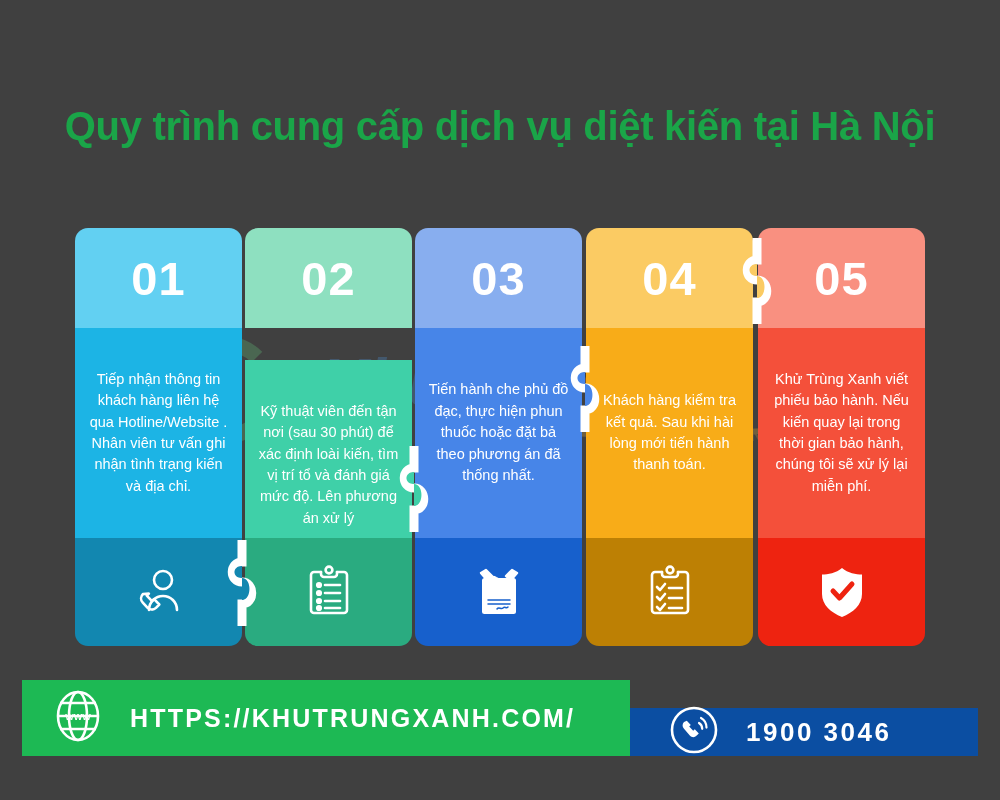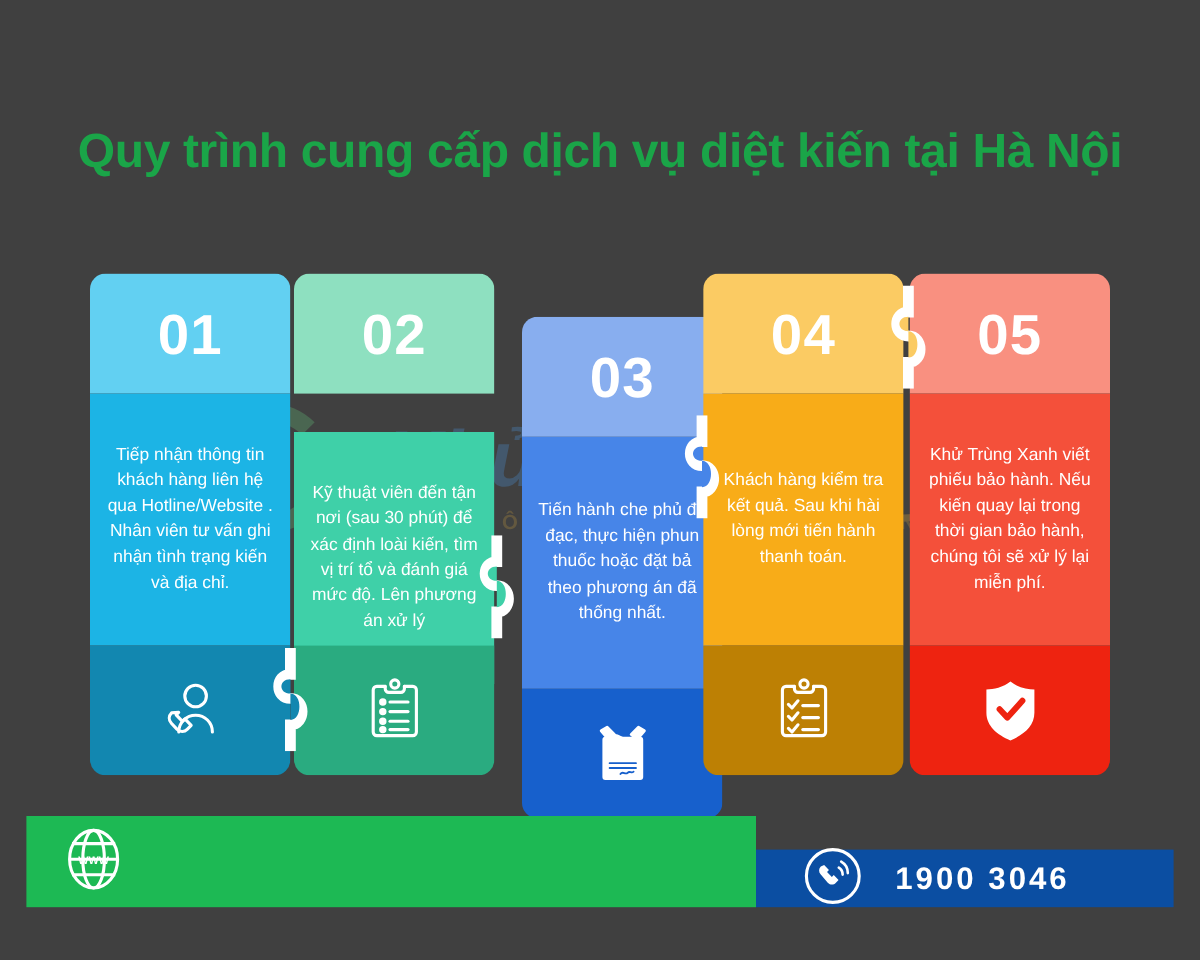--- a/index.html
+++ b/index.html
@@ -137,21 +137,21 @@
     top: 310px; left: 0; right: 0; bottom: 0;
     display: flex;
     align-items: center;
     justify-content: center;
   }
   .card .band-bot svg { display: block; }
 
   
   #card-1 { left: 0px; }
   #card-2 { left: 170px; }
-  #card-3 { left: 360px; margin-top: 36px; }
+  #card-3 { left: 340px; }
   #card-4 { left: 511px; }
   #card-5 { left: 683px; }
 
   
   .connector {
     position: absolute;
     width: 54px; height: 86px;
     z-index: 12;
   }
   .connector svg { display: block; }
@@ -353,20 +353,21 @@
   <div id="footer">
     <div id="footer-url" style="background: rgb(29, 185, 84);">
       <span>
         <svg width="52" height="52" viewBox="0 0 52 52" fill="none" stroke="#fff" stroke-width="2.6">
           <ellipse cx="26" cy="26" rx="20" ry="24"></ellipse>
           <ellipse cx="26" cy="26" rx="9" ry="24"></ellipse>
           <path d="M8 13h36M6 26h40M8 39h36"></path>
           <text x="26" y="30" font-size="9" font-family="Liberation Sans, sans-serif" font-weight="bold" fill="#fff" stroke="none" text-anchor="middle">WWW</text>
         </svg>
       </span>
+      <span class="footer-text">HTTPS://KHUTRUNGXANH.COM/</span>
     </div>
     <div id="footer-phone" style="background: rgb(11, 78, 162);">
       <span>
         <svg width="52" height="52" viewBox="0 0 52 52" fill="none" stroke="#fff" stroke-width="2.6">
           <circle cx="26" cy="26" r="22"></circle>
           <path d="M16 18c-1.8 1.8-1.9 4.6-.2 6.6l6 7c2 2 4.9 2 6.6.2l2.4-2.4-4-4.2-1.6 1.6-4-4.2 1.6-1.6-4-4.2z" fill="#fff" stroke="none"></path>
           <path d="M31 19c2 1.2 3.2 3.3 3.2 5.8" stroke-width="2.2" stroke-linecap="round"></path>
           <path d="M33 14c3.4 1.9 5.5 5.5 5.5 9.6" stroke-width="2.2" stroke-linecap="round"></path>
         </svg>
       </span>

